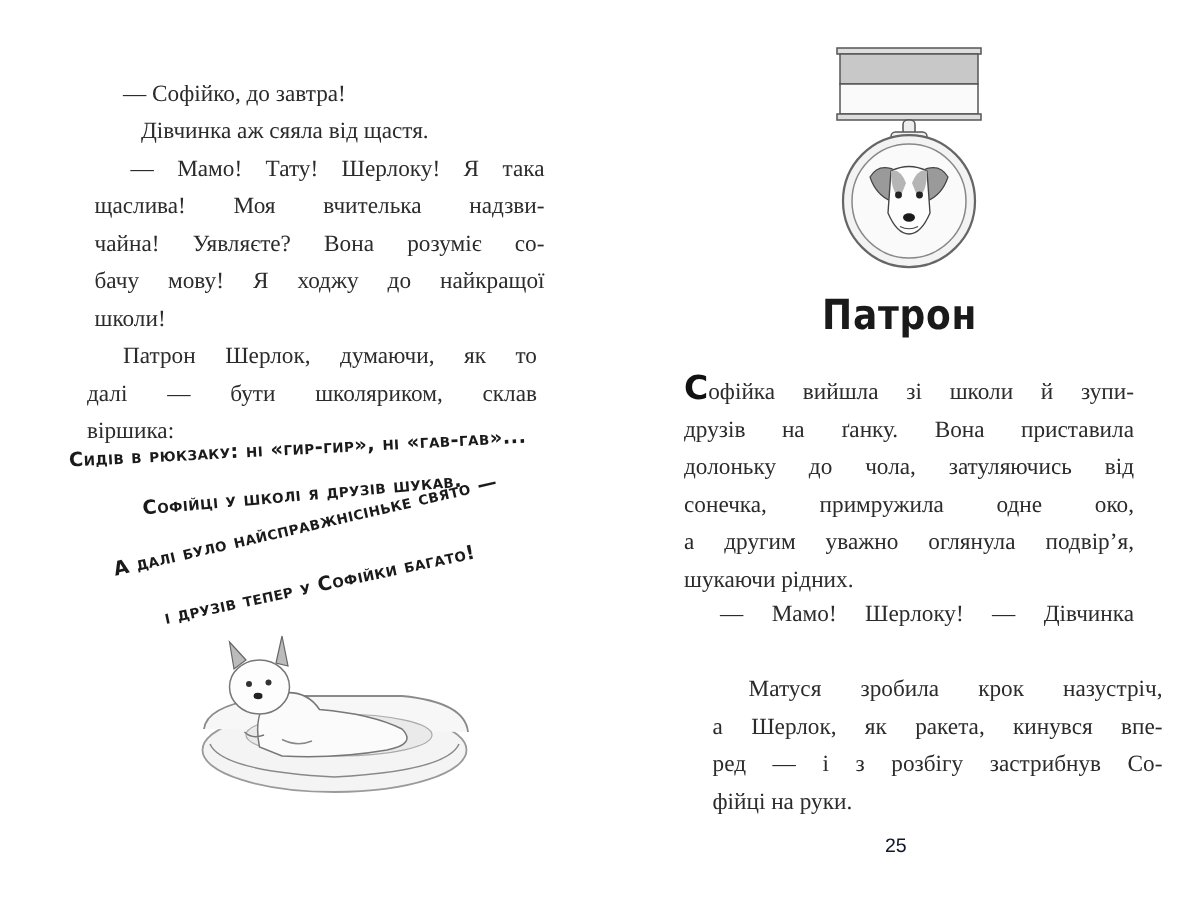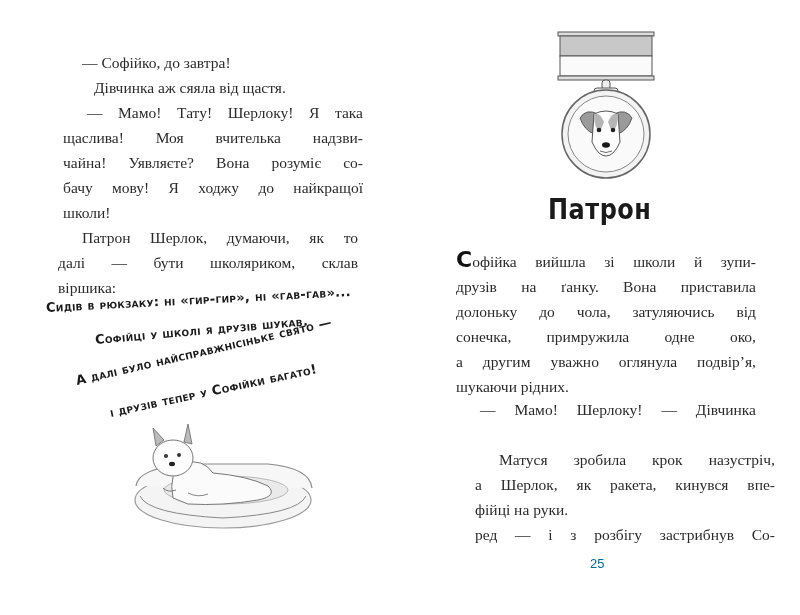--- a/index.html
+++ b/index.html
@@ -16,21 +16,21 @@
   .poem-line { position:absolute; white-space:nowrap;
                font-family:"DejaVu Sans","Liberation Sans",sans-serif;
                font-size:13px; letter-spacing:0.3px; color:#1a1a1a;
                font-variant:small-caps; font-weight:bold; transform-origin:left center; }
   .heading { position:absolute; left:148px; top:196px; font-size:24px; font-weight:bold;
              font-family:"DejaVu Sans","Liberation Sans",sans-serif; color:#1a1a1a;
              letter-spacing:0.5px; transform:scaleY(1.15); }
   .dropcap { font-family:"DejaVu Sans","Liberation Sans",sans-serif; font-weight:bold;
              font-size:22px; color:#111; }
   .page-number { position:absolute; left:190px; top:556px; font-size:13px;
-                 font-family:"Liberation Sans","DejaVu Sans",sans-serif; color:#0369a1; }
+                 font-family:"Liberation Sans","DejaVu Sans",sans-serif; color:#0f172a; }
   .illustration { position:absolute; }
 </style>
 </head>
 <body>
 
 <div class="page page-left">
 
   <div class="para" style="left:58px; top:50px; width:300px;">
     <span class="line indent">— Софійко, до завтра!</span>
   </div>
@@ -121,18 +121,18 @@
     <span class="line">шукаючи рідних.</span>
   </div>
 
   <div class="para" style="left:56px; top:397px; width:300px;">
     <span class="line indent just">— Мамо! Шерлоку! — Дівчинка</span>
   </div>
 
   <div class="para" style="left:56px; top:447px; width:300px;margin-left:19px;">
     <span class="line indent just">Матуся зробила крок назустріч,</span>
     <span class="line just">а Шерлок, як ракета, кинувся впе-</span>
+    <span class="line just">ред — і з розбігу застрибнув Со-</span>
     <span class="line">фійці на руки.</span>
-    <span class="line just">ред — і з розбігу застрибнув Со-</span>
   </div>
 
   <div class="page-number">25</div>
 </div>
 
 </body></html>

